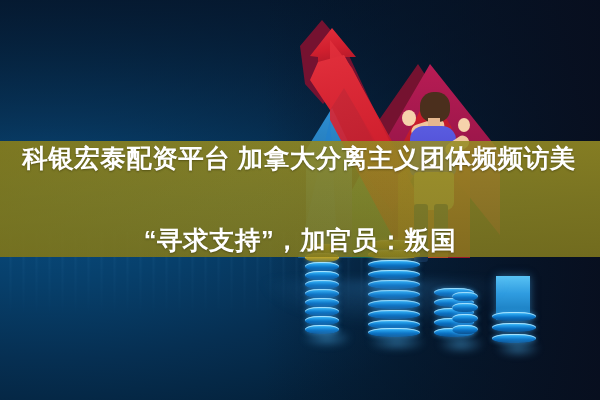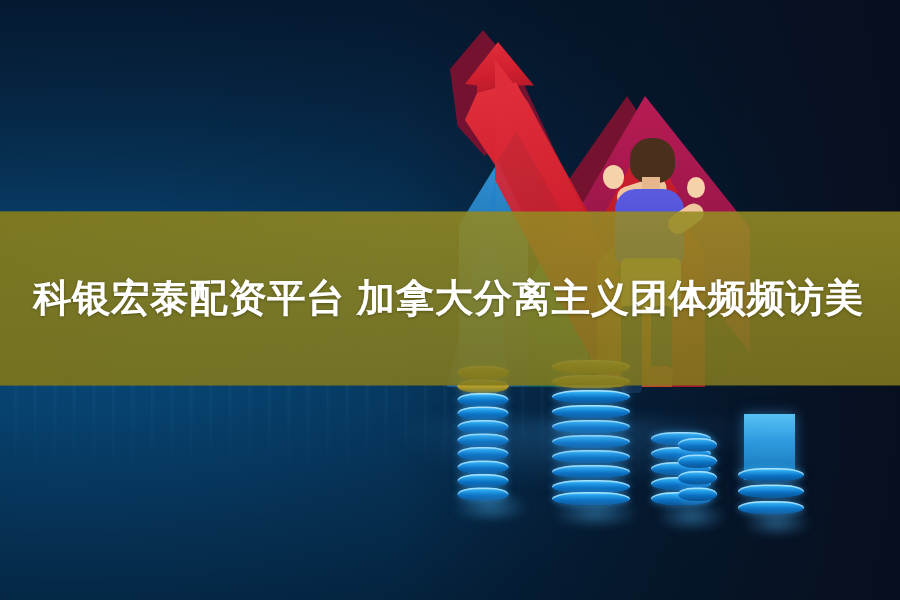--- a/index.html
+++ b/index.html
@@ -43,21 +43,21 @@
 
   
   .art{position:absolute;inset:0;}
 
   
   .band{
     position:absolute;left:0;right:0;top:141px;height:116px;
     background:linear-gradient(180deg,rgba(150,140,35,.88) 0%,rgba(140,132,34,.86) 50%,rgba(128,120,30,.88) 100%);
     mix-blend-mode:normal;
     display:flex;flex-direction:column;
-    align-items:center;justify-content:center;
+    align-items:center;justify-content:space-between;
   }
   .band::before{
     content:"";position:absolute;inset:0;
     background:linear-gradient(90deg,rgba(118,112,26,.55) 0%,rgba(118,112,26,.18) 40%,rgba(118,112,26,0) 70%);
   }
   .title-line{
     position:relative;
     color:#ffffff;
     font-weight:700;
     font-size:25.5px;
@@ -237,15 +237,16 @@
   </div>
 
   <div class="shadow-pool" style="left:292px;top:330px;width:70px;"></div>
   <div class="shadow-pool" style="left:356px;top:334px;width:82px;"></div>
   <div class="shadow-pool" style="left:428px;top:336px;width:66px;"></div>
   <div class="shadow-pool" style="left:486px;top:340px;width:64px;"></div>
   <div class="floor-glow"></div>
 
   <div class="band">
     <div class="title-line l1">科银宏泰配资平台 加拿大分离主义团体频频访美</div>
+    <div class="title-line l2">“寻求支持”，加官员：叛国</div>
   </div>
 
 </div>
 
 </body></html>

